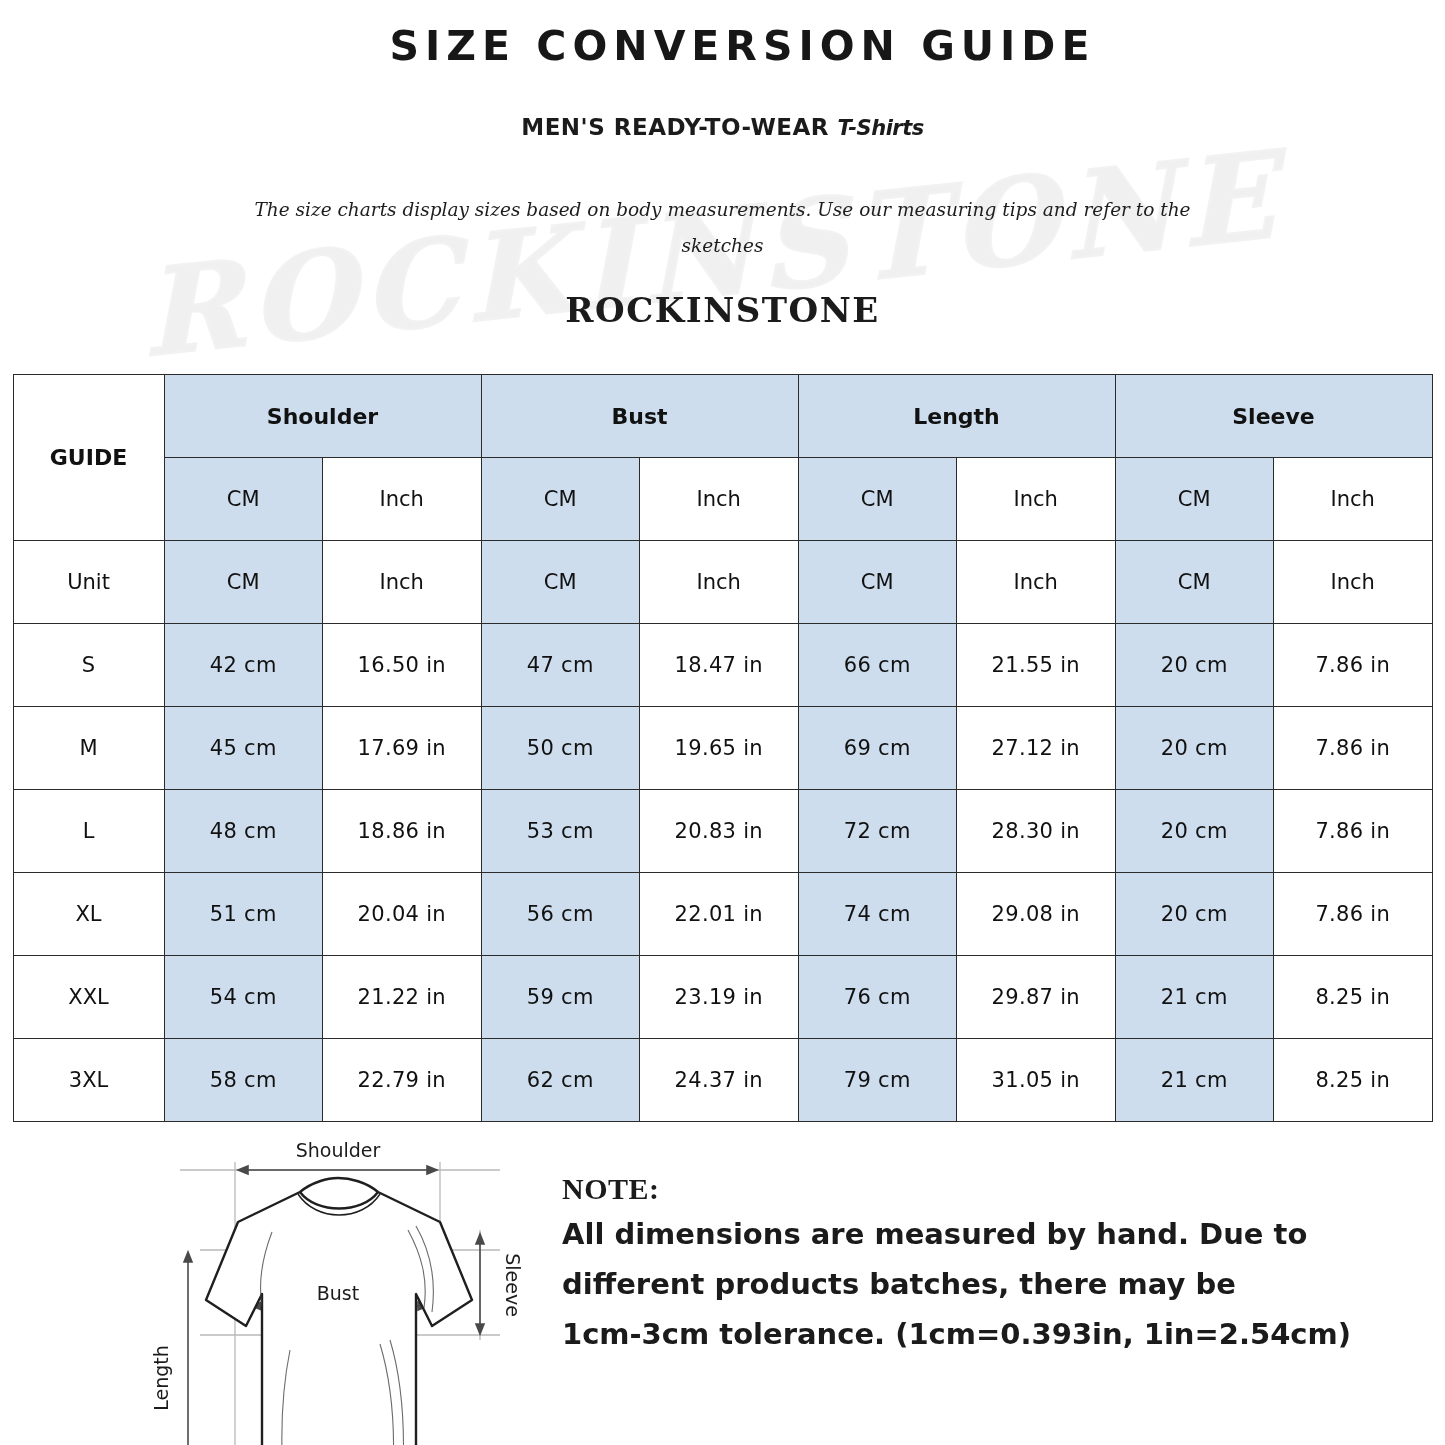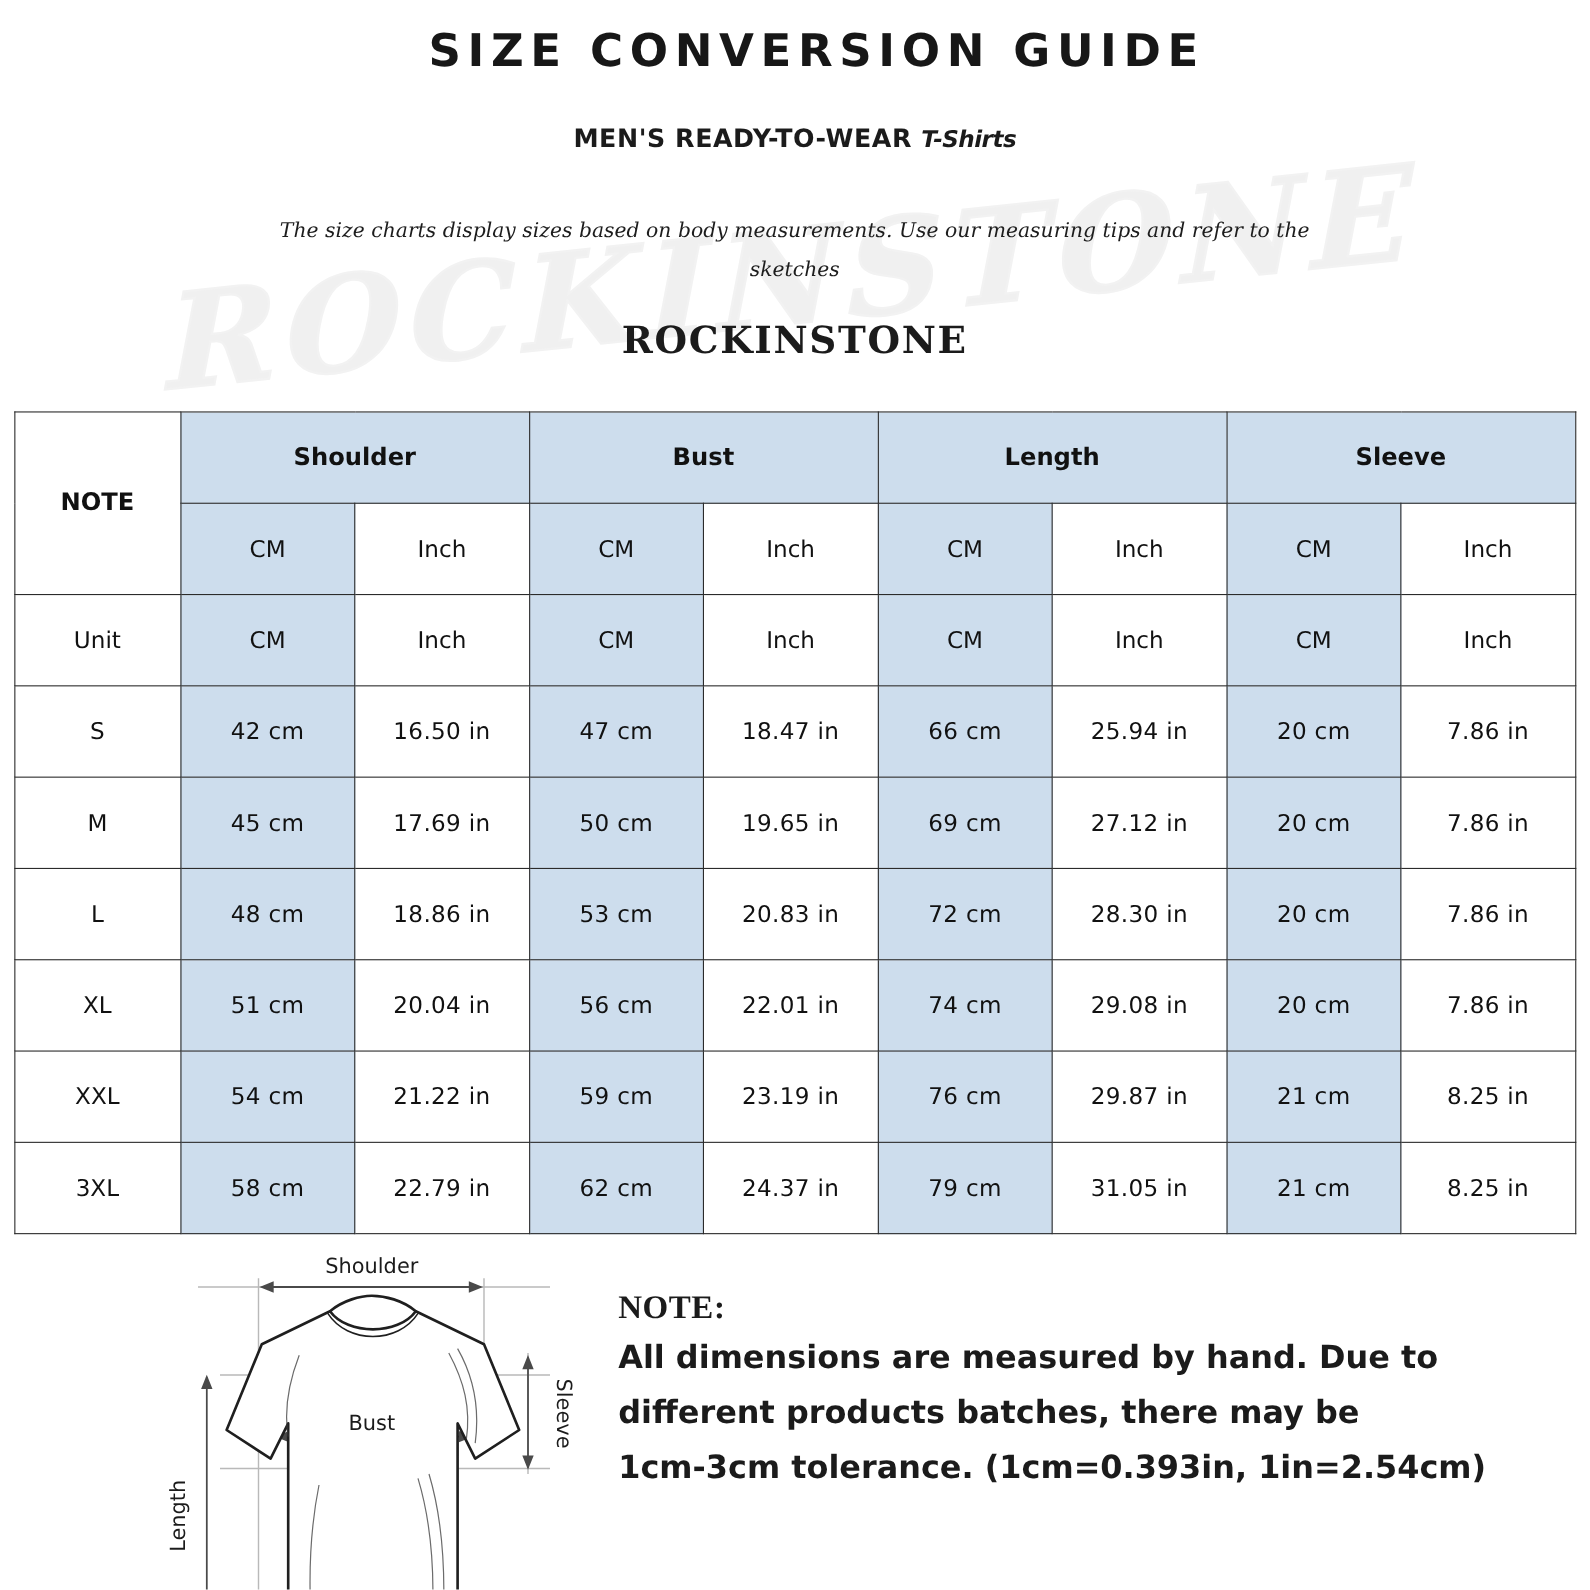--- a/index.html
+++ b/index.html
@@ -162,21 +162,21 @@
 
   <div class="intro">
     <div>The size charts display sizes based on body measurements. Use our measuring tips and refer to the sketches</div>
   </div>
 
   <div class="brand">ROCKINSTONE</div>
 
   <table class="size-table">
     <thead>
       <tr>
-        <th class="size-col" rowspan="2">NOTE</th>
+        <th class="size-col" rowspan="2">GUIDE</th>
         <th class="shaded group-head" colspan="2">Shoulder</th>
         <th class="shaded group-head" colspan="2">Bust</th>
         <th class="shaded group-head" colspan="2">Length</th>
         <th class="shaded group-head" colspan="2">Sleeve</th>
       </tr>
       <tr>
         <td class="shaded unit-cell">CM</td>
         <td class="unit-cell">Inch</td>
         <td class="shaded unit-cell">CM</td>
         <td class="unit-cell">Inch</td>
@@ -199,21 +199,21 @@
         <td class="shaded">CM</td>
         <td>Inch</td>
       </tr>
       <tr>
         <td>S</td>
         <td class="shaded val">42 cm</td>
         <td class="inchval">16.50 in</td>
         <td class="shaded val">47 cm</td>
         <td class="inchval">18.47 in</td>
         <td class="shaded val">66 cm</td>
-        <td class="inchval">25.94 in</td>
+        <td class="inchval">21.55 in</td>
         <td class="shaded val">20 cm</td>
         <td class="inchval">7.86 in</td>
       </tr>
       <tr>
         <td>M</td>
         <td class="shaded val">45 cm</td>
         <td class="inchval">17.69 in</td>
         <td class="shaded val">50 cm</td>
         <td class="inchval">19.65 in</td>
         <td class="shaded val">69 cm</td>

